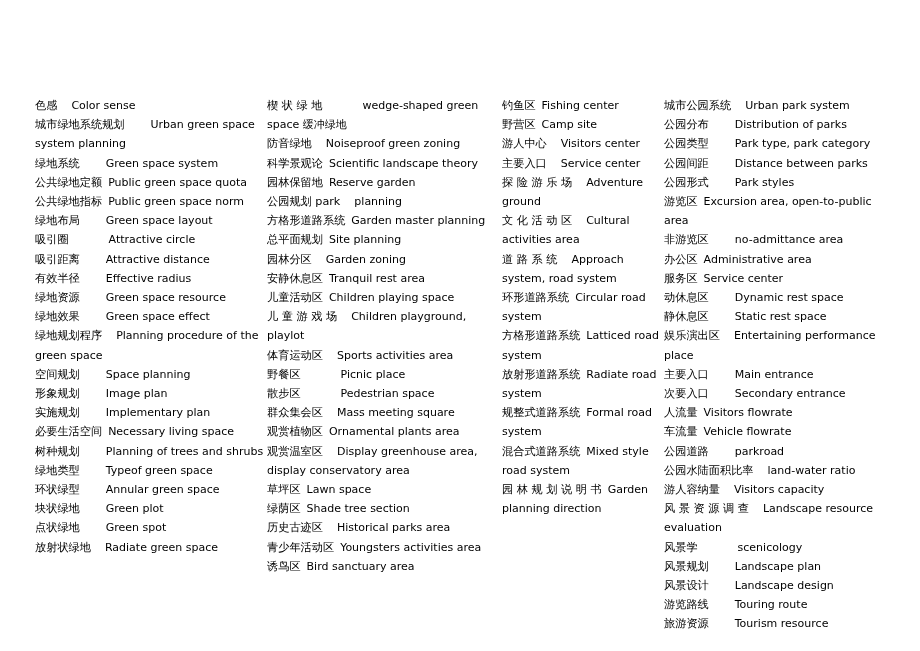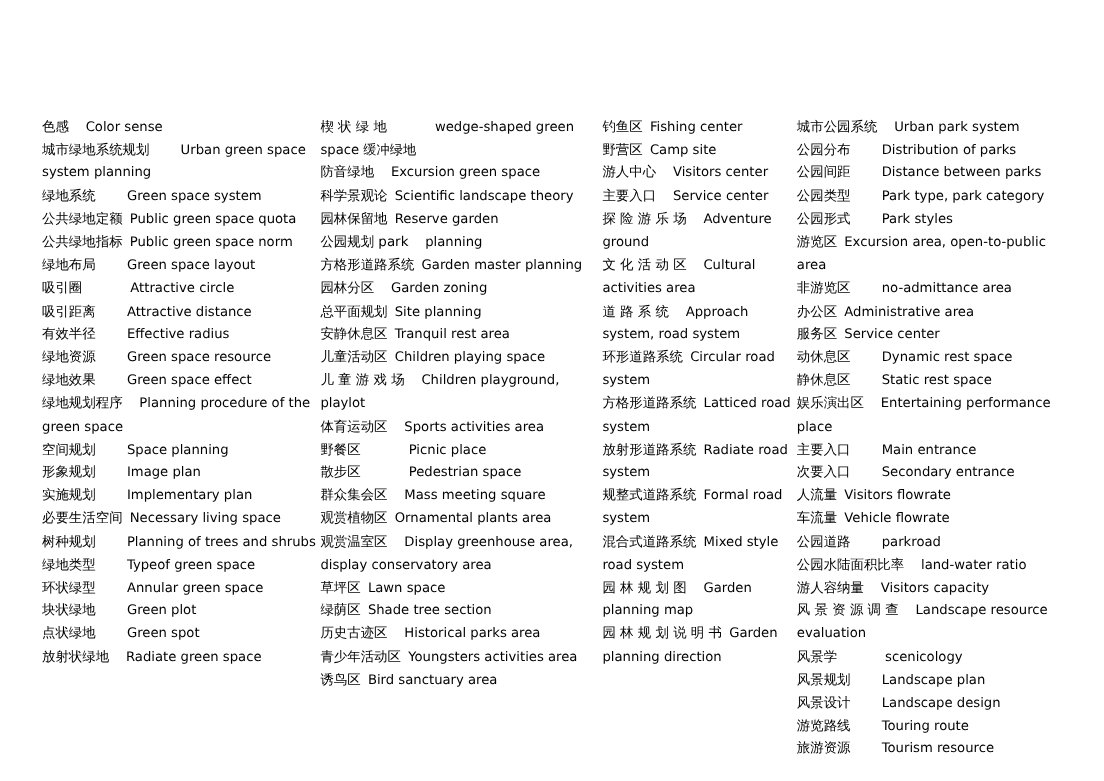--- a/index.html
+++ b/index.html
@@ -82,27 +82,27 @@
         <div class="entry"><span class="zh">必要生活空间</span><span class="gap-sm"></span><span class="en">Necessary living space</span></div>
         <div class="entry"><span class="zh">树种规划</span><span class="gap-lg"></span><span class="en">Planning of trees and shrubs</span></div>
         <div class="entry"><span class="zh">绿地类型</span><span class="gap-lg"></span><span class="en">Typeof green space</span></div>
         <div class="entry"><span class="zh">环状绿型</span><span class="gap-lg"></span><span class="en">Annular green space</span></div>
         <div class="entry"><span class="zh">块状绿地</span><span class="gap-lg"></span><span class="en">Green plot</span></div>
         <div class="entry"><span class="zh">点状绿地</span><span class="gap-lg"></span><span class="en">Green spot</span></div>
         <div class="entry"><span class="zh">放射状绿地</span><span class="gap-md"></span><span class="en">Radiate green space</span></div>
       </div>
       <div class="column col-1">
         <div class="entry"><span class="zh">楔 状 绿 地</span><span class="gap-xl"></span><span class="en">wedge-shaped  green space 缓冲绿地</span></div>
-        <div class="entry"><span class="zh">防音绿地</span><span class="gap-md"></span><span class="en">Excursion green space</span></div>
+        <div class="entry"><span class="zh">防音绿地</span><span class="gap-md"></span><span class="en">Noiseproof green zoning</span></div>
         <div class="entry"><span class="zh">科学景观论</span><span class="gap-sm"></span><span class="en">Scientific landscape theory</span></div>
         <div class="entry"><span class="zh">园林保留地</span><span class="gap-sm"></span><span class="en">Reserve garden</span></div>
         <div class="entry"><span class="zh">公园规划 park</span><span class="gap-md"></span><span class="en">planning</span></div>
         <div class="entry"><span class="zh">方格形道路系统</span><span class="gap-sm"></span><span class="en">Garden master planning</span></div>
+        <div class="entry"><span class="zh">总平面规划</span><span class="gap-sm"></span><span class="en">Site planning</span></div>
         <div class="entry"><span class="zh">园林分区</span><span class="gap-md"></span><span class="en">Garden zoning</span></div>
-        <div class="entry"><span class="zh">总平面规划</span><span class="gap-sm"></span><span class="en">Site planning</span></div>
         <div class="entry"><span class="zh">安静休息区</span><span class="gap-sm"></span><span class="en">Tranquil rest area</span></div>
         <div class="entry"><span class="zh">儿童活动区</span><span class="gap-sm"></span><span class="en">Children playing space</span></div>
         <div class="entry"><span class="zh">儿 童 游 戏 场</span><span class="gap-md"></span><span class="en">Children  playground, playlot</span></div>
         <div class="entry"><span class="zh">体育运动区</span><span class="gap-md"></span><span class="en">Sports activities area</span></div>
         <div class="entry"><span class="zh">野餐区</span><span class="gap-xl"></span><span class="en">Picnic place</span></div>
         <div class="entry"><span class="zh">散步区</span><span class="gap-xl"></span><span class="en">Pedestrian space</span></div>
         <div class="entry"><span class="zh">群众集会区</span><span class="gap-md"></span><span class="en">Mass meeting square</span></div>
         <div class="entry"><span class="zh">观赏植物区</span><span class="gap-sm"></span><span class="en">Ornamental plants area</span></div>
         <div class="entry"><span class="zh">观赏温室区</span><span class="gap-md"></span><span class="en">Display greenhouse area, display                    conservatory area</span></div>
         <div class="entry"><span class="zh">草坪区</span><span class="gap-sm"></span><span class="en">Lawn space</span></div>
@@ -117,28 +117,27 @@
         <div class="entry"><span class="zh">游人中心</span><span class="gap-md"></span><span class="en">Visitors center</span></div>
         <div class="entry"><span class="zh">主要入口</span><span class="gap-md"></span><span class="en">Service center</span></div>
         <div class="entry"><span class="zh">探 险 游 乐 场</span><span class="gap-md"></span><span class="en">Adventure ground</span></div>
         <div class="entry"><span class="zh">文 化 活 动 区</span><span class="gap-md"></span><span class="en">Cultural activities area</span></div>
         <div class="entry"><span class="zh">道 路 系 统</span><span class="gap-md"></span><span class="en">Approach system, road system</span></div>
         <div class="entry"><span class="zh">环形道路系统</span><span class="gap-sm"></span><span class="en">Circular  road system</span></div>
         <div class="entry"><span class="zh">方格形道路系统</span><span class="gap-sm"></span><span class="en">Latticed road system</span></div>
         <div class="entry"><span class="zh">放射形道路系统</span><span class="gap-sm"></span><span class="en">Radiate road system</span></div>
         <div class="entry"><span class="zh">规整式道路系统</span><span class="gap-sm"></span><span class="en">Formal road system</span></div>
         <div class="entry"><span class="zh">混合式道路系统</span><span class="gap-sm"></span><span class="en">Mixed style road system</span></div>
-        <div class="entry"><span class="zh">园 林 规 划 图</span><span class="gap-md"></span><span class="en">Garden planning map</span></div>
         <div class="entry"><span class="zh">园 林 规 划 说 明 书</span><span class="gap-sm"></span><span class="en">Garden planning direction</span></div>
       </div>
       <div class="column col-3">
         <div class="entry"><span class="zh">城市公园系统</span><span class="gap-md"></span><span class="en">Urban park system</span></div>
         <div class="entry"><span class="zh">公园分布</span><span class="gap-lg"></span><span class="en">Distribution of parks</span></div>
+        <div class="entry"><span class="zh">公园类型</span><span class="gap-lg"></span><span class="en">Park type, park category</span></div>
         <div class="entry"><span class="zh">公园间距</span><span class="gap-lg"></span><span class="en">Distance between parks</span></div>
-        <div class="entry"><span class="zh">公园类型</span><span class="gap-lg"></span><span class="en">Park type, park category</span></div>
         <div class="entry"><span class="zh">公园形式</span><span class="gap-lg"></span><span class="en">Park styles</span></div>
         <div class="entry"><span class="zh">游览区</span><span class="gap-sm"></span><span class="en">Excursion area, open-to-public area</span></div>
         <div class="entry"><span class="zh">非游览区</span><span class="gap-lg"></span><span class="en">no-admittance area</span></div>
         <div class="entry"><span class="zh">办公区</span><span class="gap-sm"></span><span class="en">Administrative area</span></div>
         <div class="entry"><span class="zh">服务区</span><span class="gap-sm"></span><span class="en">Service center</span></div>
         <div class="entry"><span class="zh">动休息区</span><span class="gap-lg"></span><span class="en">Dynamic rest space</span></div>
         <div class="entry"><span class="zh">静休息区</span><span class="gap-lg"></span><span class="en">Static rest space</span></div>
         <div class="entry"><span class="zh">娱乐演出区</span><span class="gap-md"></span><span class="en">Entertaining performance place</span></div>
         <div class="entry"><span class="zh">主要入口</span><span class="gap-lg"></span><span class="en">Main entrance</span></div>
         <div class="entry"><span class="zh">次要入口</span><span class="gap-lg"></span><span class="en">Secondary entrance</span></div>

